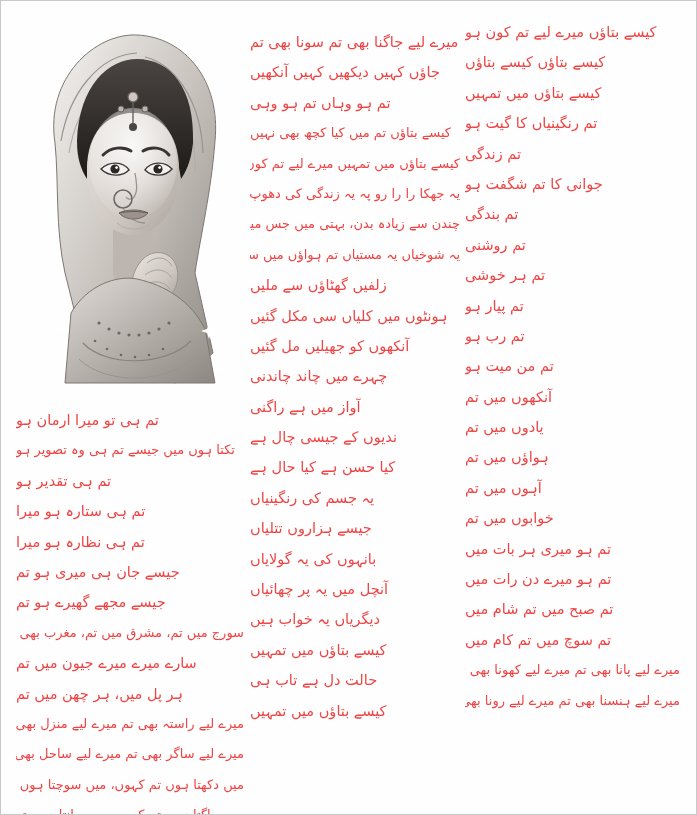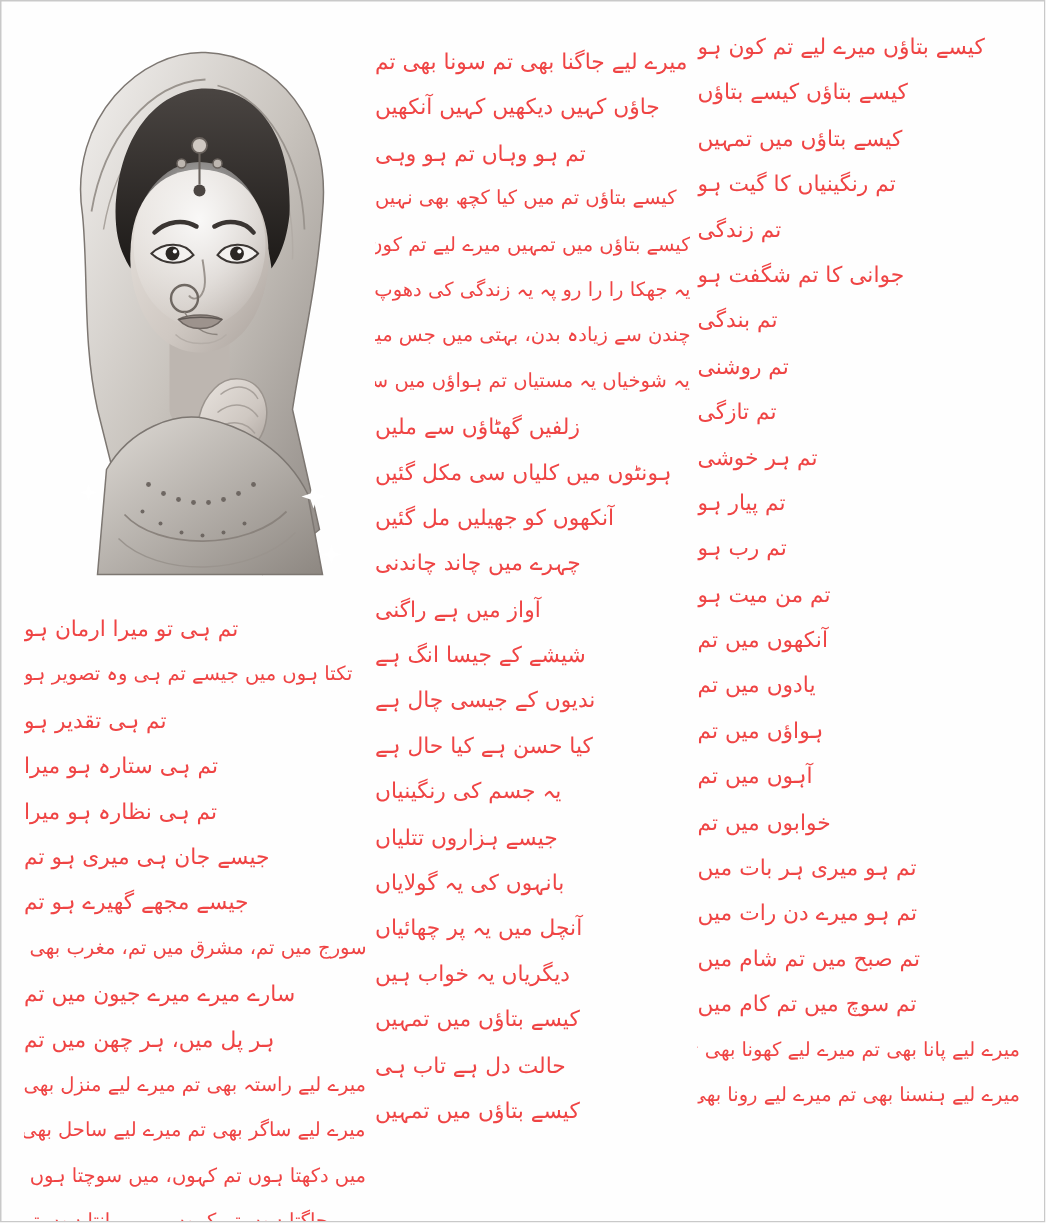--- a/index.html
+++ b/index.html
@@ -183,21 +183,20 @@
 
     <div class="col col-right">
       <span class="line">کیسے بتاؤں میرے لیے تم کون ہو</span>
       <span class="line">کیسے بتاؤں کیسے بتاؤں</span>
       <span class="line">کیسے بتاؤں میں تمہیں</span>
       <span class="line">تم رنگینیاں کا گیت ہو</span>
       <span class="line">تم زندگی</span>
       <span class="line">جوانی کا تم شگفت ہو</span>
       <span class="line">تم بندگی</span>
       <span class="line">تم روشنی</span>
-      <span class="line">تم تازگی</span>
       <span class="line">تم ہر خوشی</span>
       <span class="line">تم پیار ہو</span>
       <span class="line">تم رب ہو</span>
       <span class="line">تم من میت ہو</span>
       <span class="line">آنکھوں میں تم</span>
       <span class="line">یادوں میں تم</span>
       <span class="line">ہواؤں میں تم</span>
       <span class="line">آہوں میں تم</span>
       <span class="line">خوابوں میں تم</span>
       <span class="line">تم ہو میری ہر بات میں</span>
@@ -215,21 +214,20 @@
       <span class="line sm">کیسے بتاؤں تم میں کیا کچھ بھی نہیں</span>
       <span class="line sm">کیسے بتاؤں میں تمہیں میرے لیے تم کون ہو</span>
       <span class="line sm">یہ جھکا را را رو پہ یہ زندگی کی دھوپ ہو</span>
       <span class="line sm">چندن سے زیادہ بدن، بہتی میں جس میں اک آ من</span>
       <span class="line sm">یہ شوخیاں یہ مستیاں تم ہواؤں میں سے ملیں</span>
       <span class="line">زلفیں گھٹاؤں سے ملیں</span>
       <span class="line">ہونٹوں میں کلیاں سی مکل گئیں</span>
       <span class="line">آنکھوں کو جھیلیں مل گئیں</span>
       <span class="line">چہرے میں چاند چاندنی</span>
       <span class="line">آواز میں ہے راگنی</span>
-      <span class="line">شیشے کے جیسا انگ ہے</span>
       <span class="line">ندیوں کے جیسی چال ہے</span>
       <span class="line">کیا حسن ہے کیا حال ہے</span>
       <span class="line">یہ جسم کی رنگینیاں</span>
       <span class="line">جیسے ہزاروں تتلیاں</span>
       <span class="line">بانہوں کی یہ گولایاں</span>
       <span class="line">آنچل میں یہ پر چھائیاں</span>
       <span class="line">دیگریاں یہ خواب ہیں</span>
       <span class="line">کیسے بتاؤں میں تمہیں</span>
       <span class="line">حالت دل ہے تاب ہی</span>
       <span class="line">کیسے بتاؤں میں تمہیں</span>

